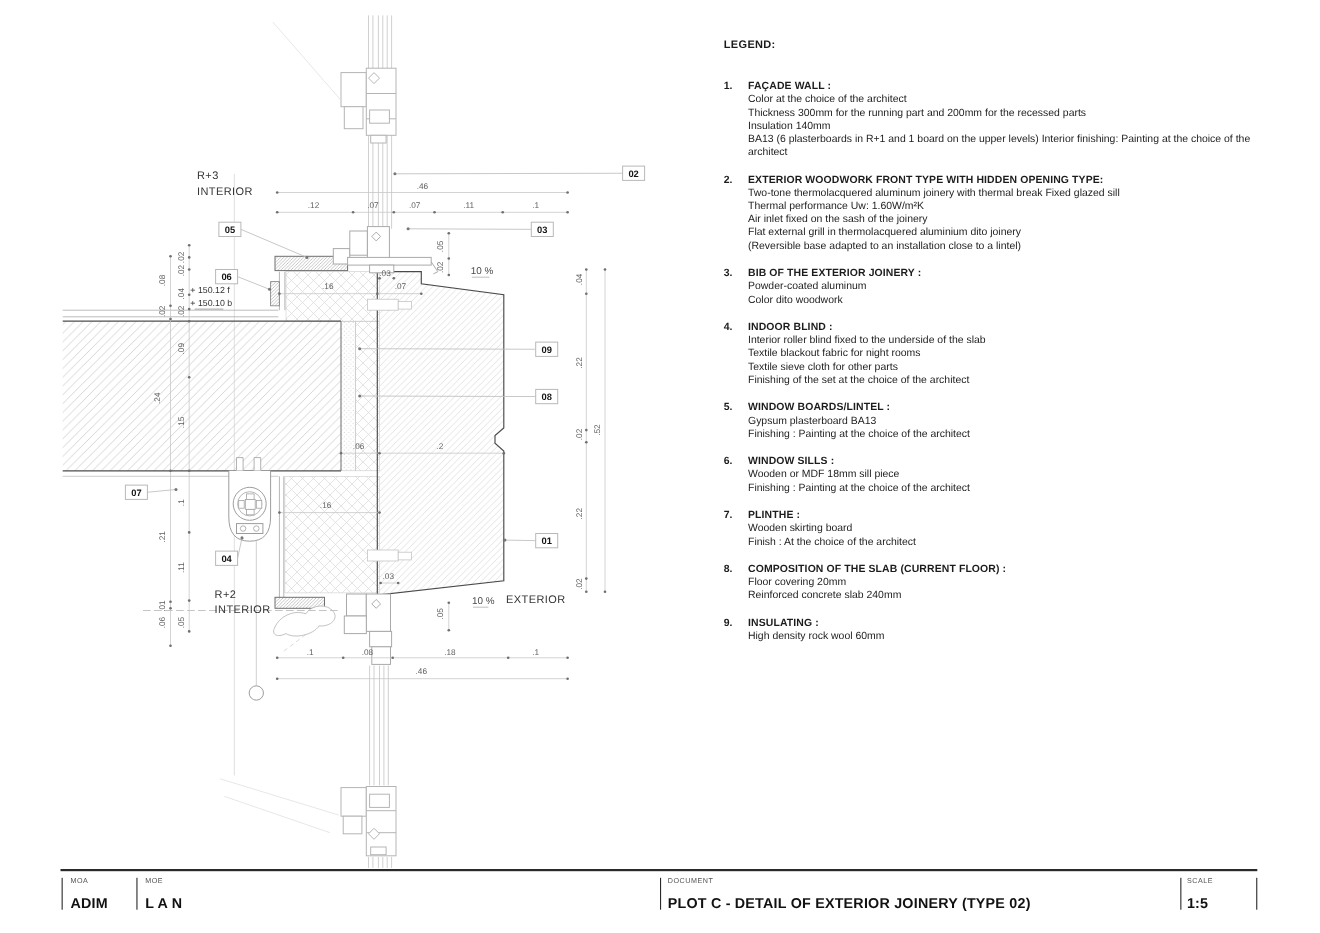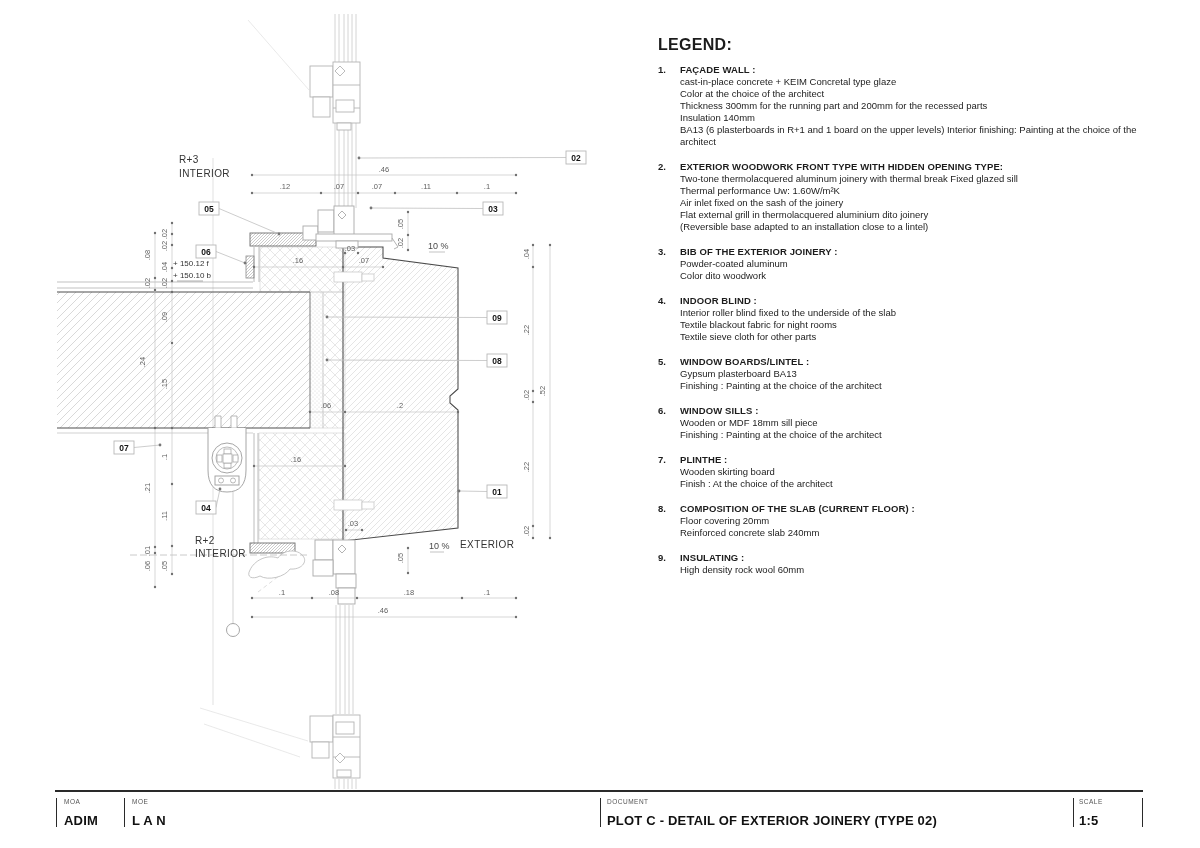--- a/index.html
+++ b/index.html
@@ -6,21 +6,21 @@
   body{font-family:"Liberation Sans",sans-serif;}
   .canvas{position:relative;width:1200px;height:848px;background:#fff;overflow:hidden;}
   svg{position:absolute;left:0;top:0;}
   svg text{font-family:"Liberation Sans",sans-serif;}
   .dim{font-size:7.5px;fill:#606060;}
   .lbl{font-size:10px;fill:#333;letter-spacing:.4px;}
   .pct{font-size:9px;fill:#4a4a4a;}
   .lvl{font-size:8px;fill:#333;}
   .bub{font-size:8.5px;font-weight:bold;fill:#141414;}
   .legend{position:absolute;left:658px;top:36px;width:492px;color:#1c1c1c;}
-  .legend-title{font-size:16px;font-weight:bold;letter-spacing:.3px;margin-bottom:10px;}
+  .legend-title{font-size:10px;font-weight:bold;letter-spacing:.3px;margin-bottom:26px;}
   .li{font-size:9.5px;line-height:12px;margin-bottom:13px;}
   .li-head{display:flex;}
   .li-num{width:22px;flex:none;font-weight:bold;}
   .li-title{font-weight:bold;letter-spacing:.1px;}
   .li-lines{padding-left:22px;}
   .tb-top{position:absolute;left:55px;top:790px;width:1088px;height:2px;background:#2a2a2a;}
   .tb-bar{position:absolute;top:798px;width:1px;height:29px;background:#2a2a2a;}
   .tb-label{position:absolute;top:798px;font-size:6.5px;color:#555;letter-spacing:.5px;}
   .tb-value{position:absolute;top:813px;font-size:13px;font-weight:bold;color:#111;letter-spacing:.2px;}
 </style>
@@ -302,21 +302,20 @@
 
   <div class="legend">
     <div class="legend-title">LEGEND:</div>
     <div id="legend-items">
         <div class="li">
           <div class="li-head">
             <span class="li-num">1.</span>
             <span class="li-title">FAÇADE WALL :</span>
           </div>
           <div class="li-lines">
-            <div>cast-in-place concrete + KEIM Concretal type glaze</div>
             <div>Color at the choice of the architect</div>
             <div>Thickness 300mm for the running part and 200mm for the recessed parts</div>
             <div>Insulation 140mm</div>
             <div>BA13 (6 plasterboards in R+1 and 1 board on the upper levels) Interior finishing: Painting at the choice of the architect</div>
           </div>
         </div>
         <div class="li">
           <div class="li-head">
             <span class="li-num">2.</span>
             <span class="li-title">EXTERIOR WOODWORK FRONT TYPE WITH HIDDEN OPENING TYPE:</span>
@@ -341,20 +340,21 @@
         </div>
         <div class="li">
           <div class="li-head">
             <span class="li-num">4.</span>
             <span class="li-title">INDOOR BLIND :</span>
           </div>
           <div class="li-lines">
             <div>Interior roller blind fixed to the underside of the slab</div>
             <div>Textile blackout fabric for night rooms</div>
             <div>Textile sieve cloth for other parts</div>
+            <div>Finishing of the set at the choice of the architect</div>
           </div>
         </div>
         <div class="li">
           <div class="li-head">
             <span class="li-num">5.</span>
             <span class="li-title">WINDOW BOARDS/LINTEL :</span>
           </div>
           <div class="li-lines">
             <div>Gypsum plasterboard BA13</div>
             <div>Finishing : Painting at the choice of the architect</div>

